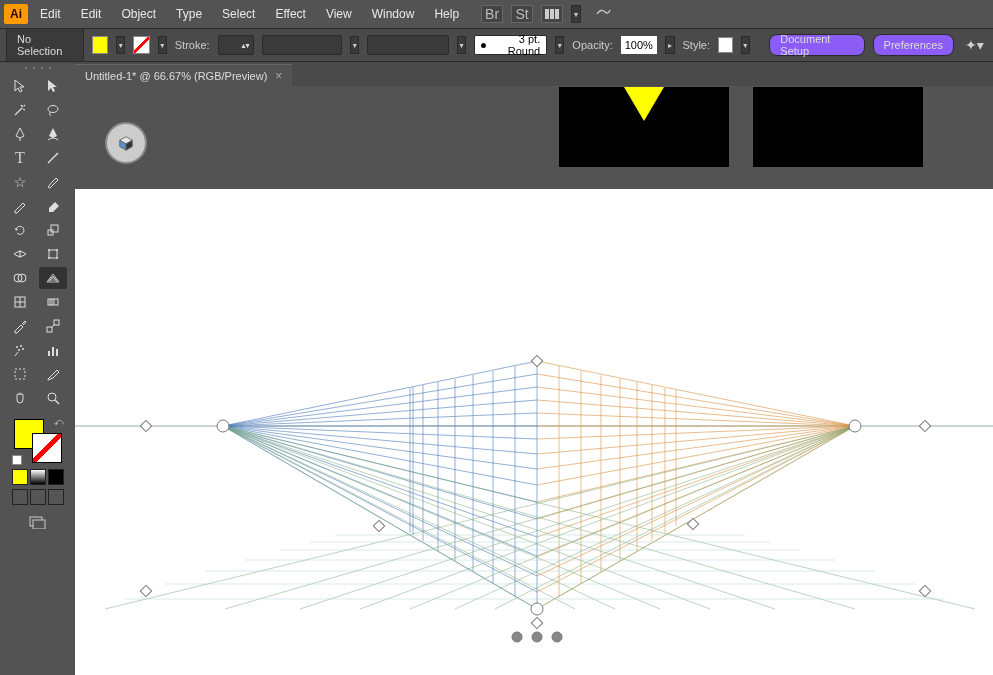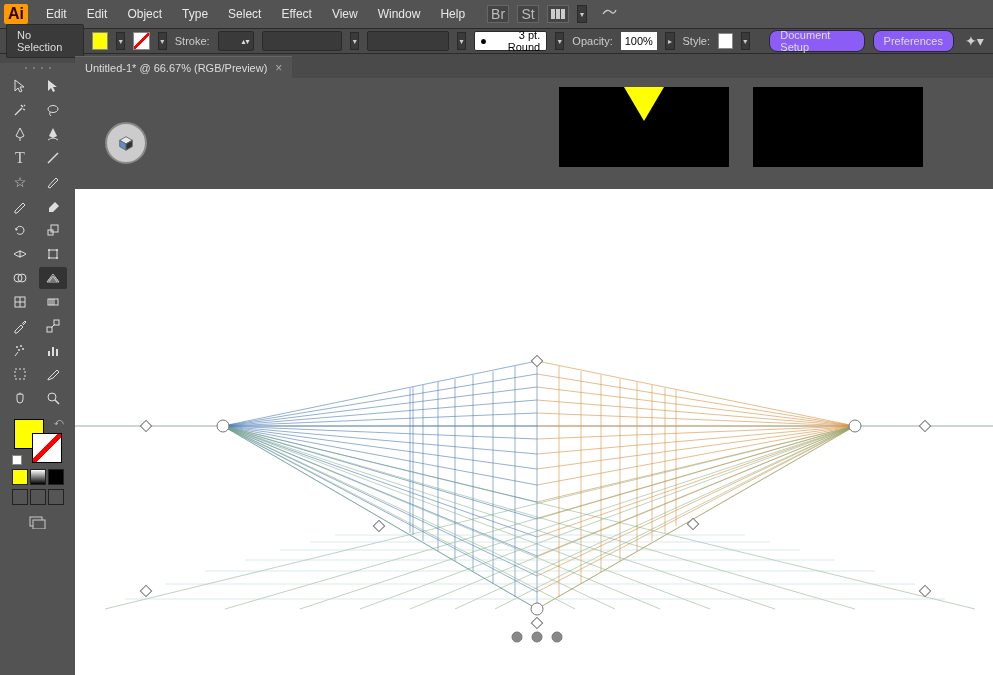--- a/index.html
+++ b/index.html
@@ -1,28 +1,28 @@
 <!DOCTYPE html>
 <html><head>
 <meta charset="utf-8">
 <style>
 * { margin: 0; padding: 0; box-sizing: border-box; font-family: "Segoe UI", Tahoma, sans-serif; }
 body { background: #535353; width: 993px; height: 675px; overflow: hidden; position: relative; }
 
 
 .menu-bar { height: 28px; background: #535353; display: flex; align-items: center; padding: 0 4px; gap: 0; color: #e8e8e8; font-size: 12px; }
-.app-logo { width: 24px; height: 20px; background: #ff9a00; color: #330000; font-weight: bold; font-size: 16px; display: flex; align-items: center; justify-content: center; border-radius: 2px; margin-right: 8px; }
+.app-logo { width: 24px; height: 20px; background: #ff9a00; color: #330000; font-weight: bold; font-size: 12px; display: flex; align-items: center; justify-content: center; border-radius: 2px; margin-right: 2px; }
 .menu-item { padding: 4px 10px; cursor: pointer; }
 .menu-extras { display: flex; align-items: center; gap: 8px; margin-left: 12px; }
 .ext-btn { width: 22px; height: 18px; background: #444; border: 1px solid #666; display: flex; align-items: center; justify-content: center; font-size: 14px; color: #bbb; }
 .arrange-btn { display: flex; gap: 1px; }
 .arrange-btn span { width: 4px; height: 10px; background: #ccc; }
 
 
-.control-bar { height: 26px; background: #4a4a4a; border-top: 1px solid #2a2a2a; border-bottom: 1px solid #2a2a2a; display: flex; align-items: center; padding: 0 6px; gap: 8px; color: #ddd; font-size: 11px; }
+.control-bar { height: 34px; background: #4a4a4a; border-top: 1px solid #2a2a2a; border-bottom: 1px solid #2a2a2a; display: flex; align-items: center; padding: 0 6px; gap: 8px; color: #ddd; font-size: 11px; }
 .no-selection { background: #3a3a3a; padding: 4px 10px; border: 1px solid #2a2a2a; border-radius: 2px; }
 .swatch { width: 18px; height: 18px; border: 1px solid #888; }
 .swatch.yellow { background: #ffff00; }
 .swatch.none { background: #fff; position: relative; }
 .swatch.none::after { content: ""; position: absolute; top: 0; left: 0; right: 0; bottom: 0; background: linear-gradient(135deg, transparent 45%, red 45%, red 55%, transparent 55%); }
 .dd-caret { width: 10px; height: 18px; background: #3a3a3a; display: flex; align-items: center; justify-content: center; font-size: 8px; color: #ccc; border: 1px solid #2a2a2a; }
 .ctrl-label { color: #ccc; }
 .ctrl-field { height: 20px; background: #3a3a3a; border: 1px solid #2a2a2a; border-radius: 2px; display: flex; align-items: center; padding: 0 4px; }
 .stroke-weight { width: 40px; justify-content: flex-end; }
 .brush-field { width: 88px; }

